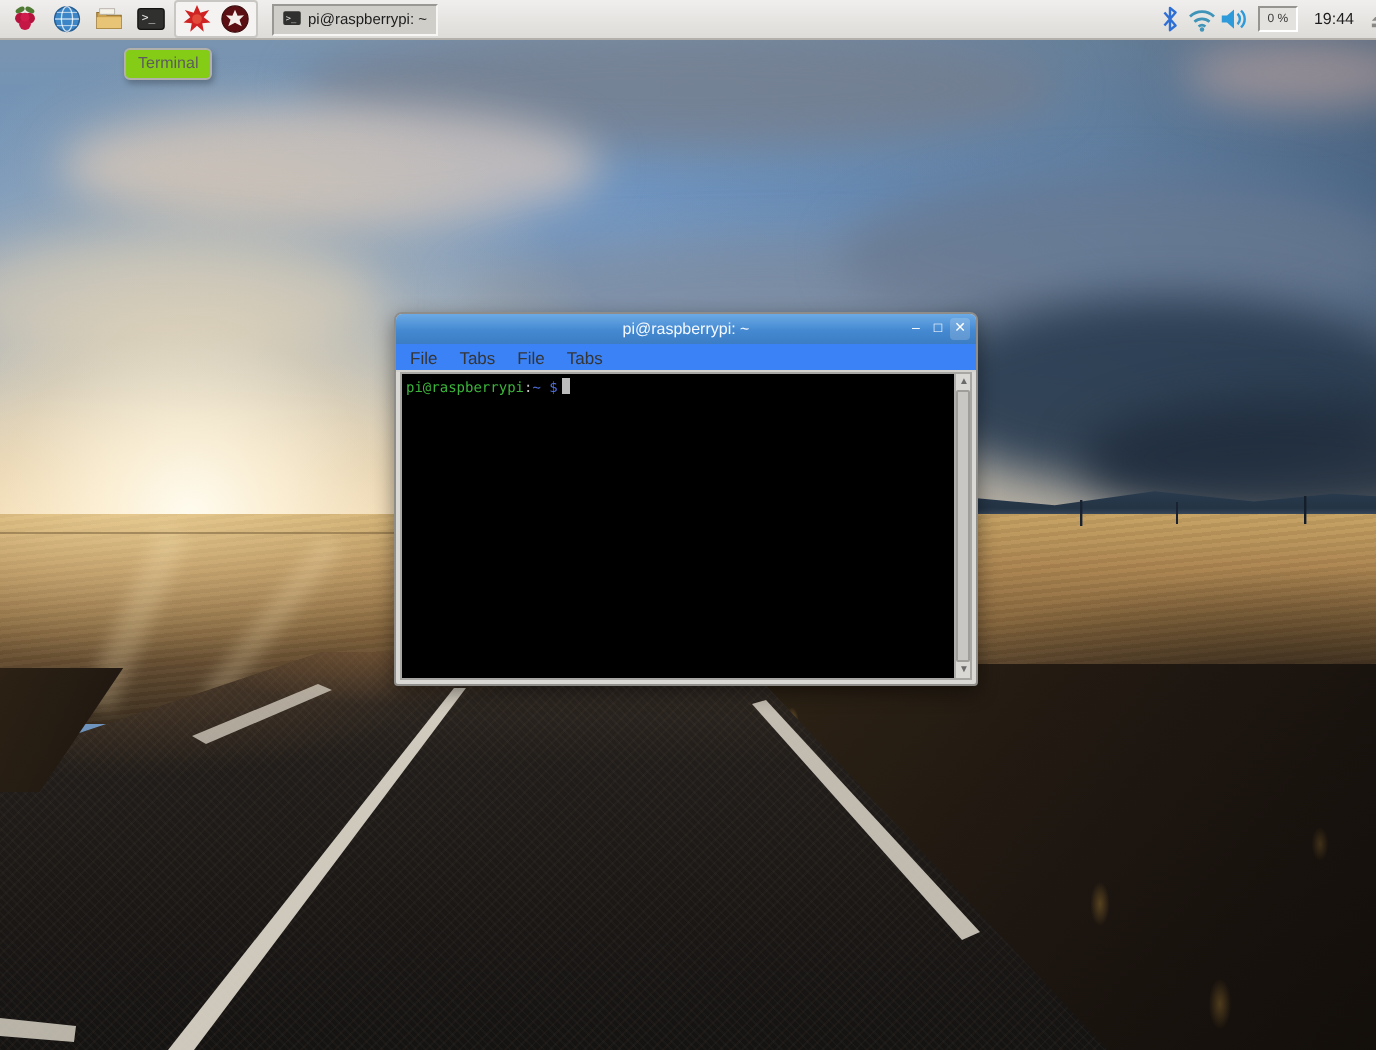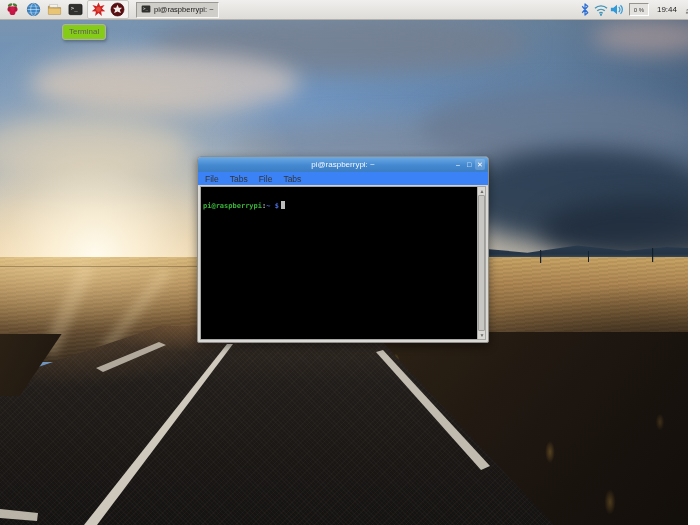--- a/index.html
+++ b/index.html
@@ -106,21 +106,21 @@
     background:linear-gradient(180deg, var(--titlebar-light,#6caae5) 0%, var(--titlebar,#4489d1) 55%, #3c7dc3 100%); position:relative; }
   #title-text { position:absolute; left:0; right:0; text-align:center; font-size:8px; color:#f4f8ff; }
   #win-controls { position:absolute; right:3px; top:0; height:15px; display:flex; align-items:center; gap:1px; }
   .win-btn { width:10px; height:11px; display:flex; align-items:center; justify-content:center;
     color:#ffffff; font-size:7px; line-height:1; border-radius:2px; }
   #btn-close { background:rgba(255,255,255,0.18); }
   #menubar { height:14px; flex:0 0 14px; background:#3b82f6; border-bottom:1px solid #d3d1cd;
     display:flex; align-items:center; gap:11px; padding-left:7px; font-size:8.5px; color:#353535; }
   .menu-item { cursor:default; }
   #term-wrap { flex:1; margin:0 2px 2px; background:#000000; position:relative; border:1px solid #a8a6a2; overflow:hidden; }
-  #term-text { padding:14px 1px 0 2px; font-family:"DejaVu Sans Mono",monospace; font-size:7px; font-weight:bold; line-height:9px; white-space:pre; }
+  #term-text { padding:2px 1px 0 2px; font-family:"DejaVu Sans Mono",monospace; font-size:7px; font-weight:normal; line-height:9px; white-space:pre; }
   .p-user { color:var(--prompt-green,#3ab43a); }
   .p-sep  { color:#c8c8c8; }
   .p-path { color:var(--prompt-blue,#4d6cd8); }
   .p-sym  { color:var(--prompt-blue,#4d6cd8); }
   #cursor { display:inline-block; width:4px; height:8px; background:#bcbcbc; vertical-align:-1px; margin-left:2px; }
   #term-scrollbar { position:absolute; right:0; top:0; bottom:0; width:8px; background:#dad8d4; border-left:1px solid #b0aeaa; }
   #sb-up, #sb-down { position:absolute; left:0; width:8px; height:8px; display:flex; align-items:center; justify-content:center; font-size:5px; color:#6a6a6a; }
   #sb-up { top:0; } #sb-down { bottom:0; }
   #sb-thumb { position:absolute; left:0px; top:8px; bottom:8px; width:7px; background:#c9c7c3; border:1px solid #a09e9a; border-radius:1px; }
 </style>

